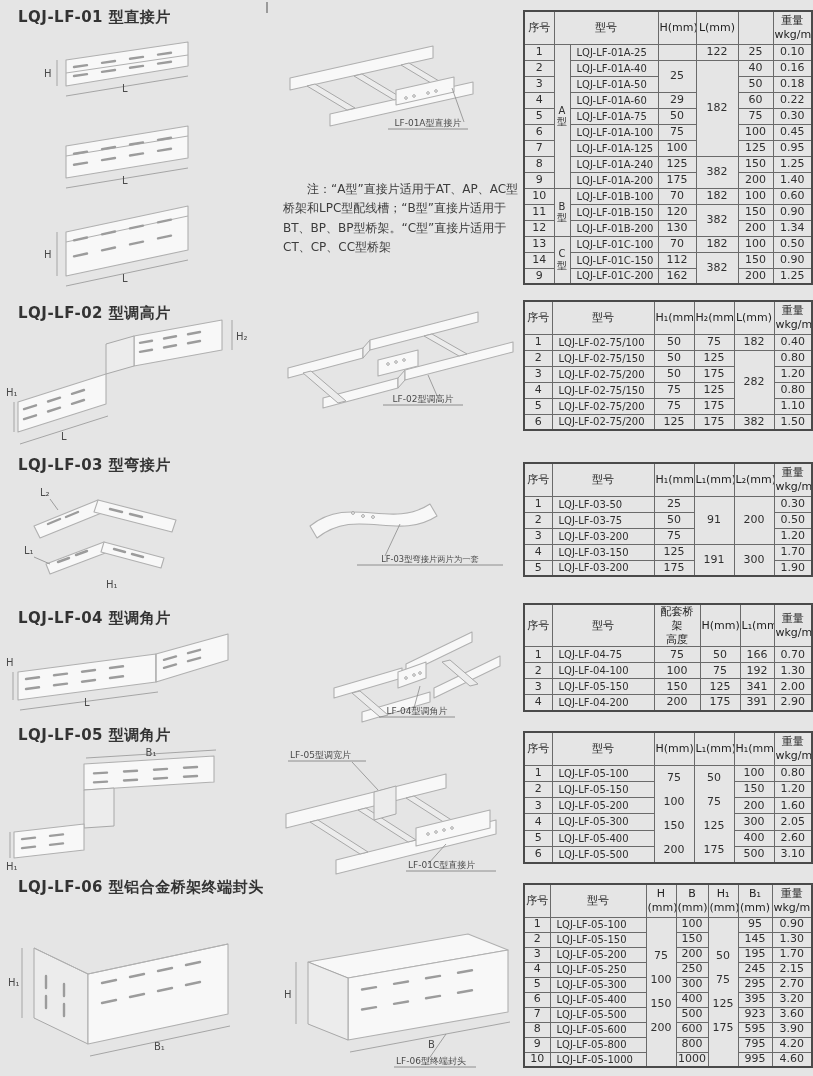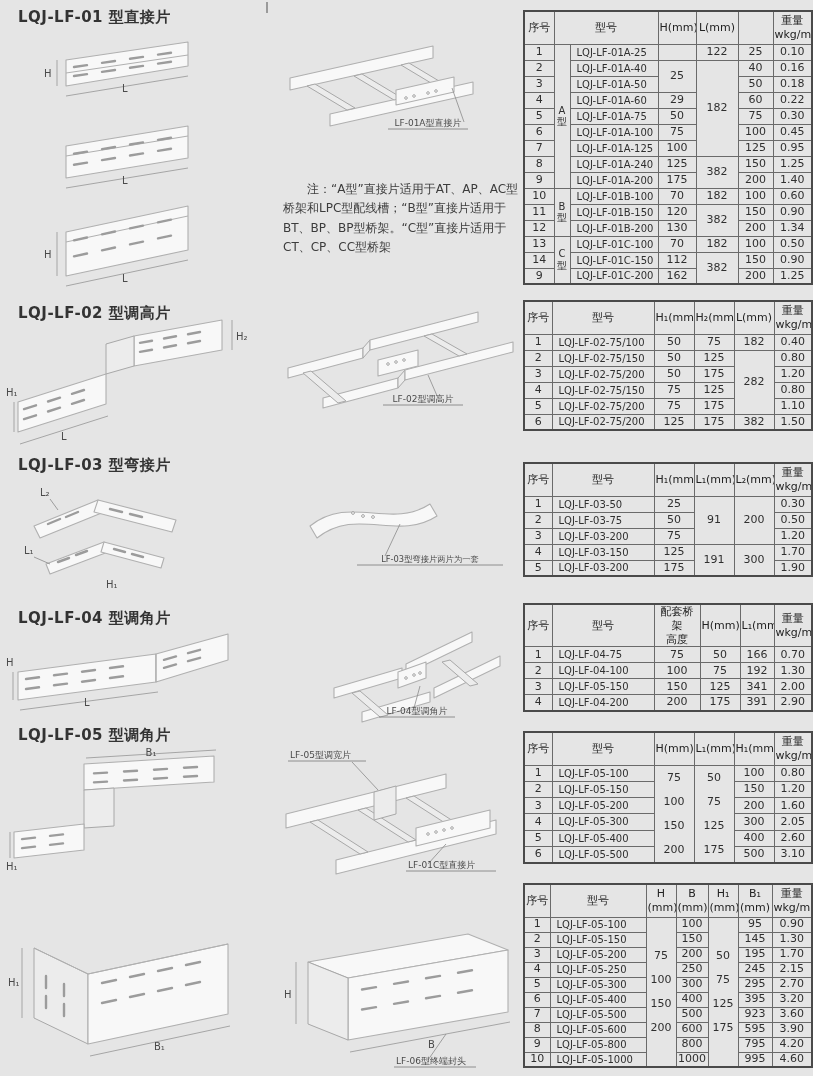--- a/index.html
+++ b/index.html
@@ -657,20 +657,21 @@
           <tr>
             <td>6</td>
             <td class="model">LQJ-LF-05-500</td>
             <td>500</td>
             <td>3.10</td>
           </tr>
         </tbody>
       </table>
     </div>
 
+  <div class="sec-title" style="top:878px">LQJ-LF-06 型铝合金桥架终端封头</div>
 
   <svg class="abs" style="left:6px;top:900px" width="268" height="174" viewBox="0 0 268 174">
     <polygon class="fc2" points="28,48 28,118 82,144 82,74"></polygon>
     <polygon class="fc" points="82,74 82,144 222,114 222,44"></polygon>
     <polyline class="ln" points="28,48 82,74 222,44"></polyline>
     <line class="slot" x1="40" y1="76" x2="40" y2="88"></line>
       <line class="slot" x1="58" y1="84" x2="58" y2="96"></line>
     <line class="slot" x1="40" y1="96" x2="40" y2="108"></line>
       <line class="slot" x1="58" y1="104" x2="58" y2="116"></line>
     <line class="slot" x1="96" y1="83" x2="110" y2="80"></line>

